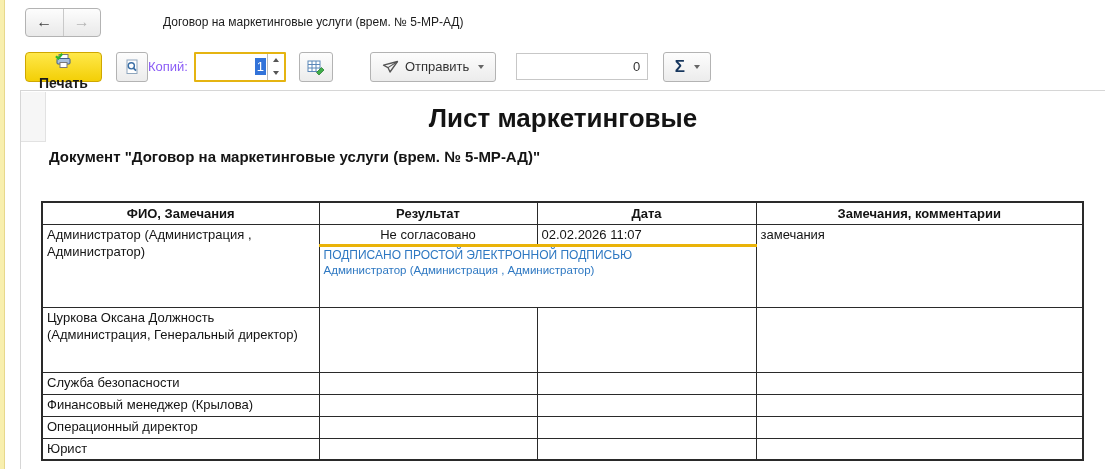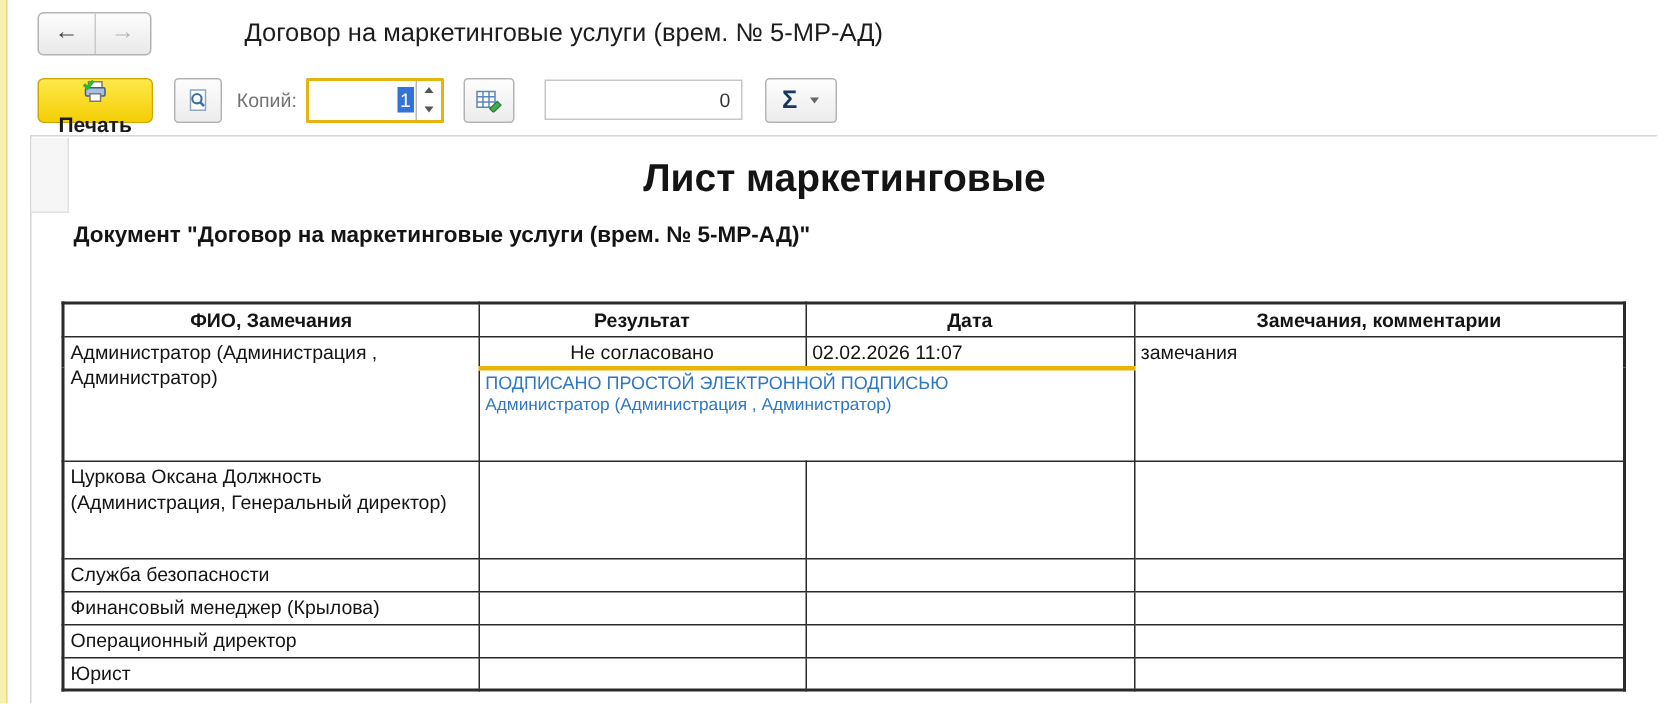--- a/index.html
+++ b/index.html
@@ -16,34 +16,34 @@
   
   .titlebar { position:absolute; left:6px; top:0; right:0; height:44px; display:flex; align-items:center; }
   .nav-group {
     margin-left:19px; width:76px; height:29px; display:flex;
     border:1px solid #b3b3b3; border-radius:4px;
     background:linear-gradient(#fdfdfd,#e9e9e9); overflow:hidden;
   }
   .nav-btn { flex:1; display:flex; align-items:center; justify-content:center; font-size:16px; cursor:pointer; }
   .nav-btn.back { color:#3f3f3f; border-right:1px solid #c9c9c9; font-weight:bold; }
   .nav-btn.fwd  { color:#b6b6b6; font-weight:bold; }
-  .win-title { margin-left:62px; font-size:17px; color:#1c1c1c; white-space:nowrap; }
+  .win-title { margin-left:62px; font-size:12px; color:#1c1c1c; white-space:nowrap; }
   
   .toolbar { position:absolute; left:6px; top:44px; right:0; height:45px; display:flex; align-items:center; font-size:13px; }
   .btn {
     height:30px; display:inline-flex; align-items:center; gap:6px;
     border:1px solid #b3b3b3; border-radius:3px;
     background:linear-gradient(#fdfdfd,#ececec); color:#333; cursor:pointer; padding:0 8px;
   }
   .btn-print {
     margin-left:19px; padding:0 13px; font-weight:bold; font-size:14px; color:#1a1a1a;
     background:linear-gradient(#ffe84a,#f3cf06); border:1px solid #cfa700; border-radius:4px;flex-direction:column;
   }
   .btn-preview { margin-left:14px; width:32px; justify-content:center; padding:0; }
-  .copies-label { margin-left:10px; color:#737373; }
+  .copies-label { color:#8b5cf6; }
   .spinner {
     margin-left:6px; width:92px; height:30px; display:flex; align-items:stretch;
     border:2px solid #e5b411; background:#fff; border-radius:1px;
   }
   .spinner-value { flex:1; display:flex; align-items:center; justify-content:flex-end; padding-right:1px; font-size:13px; }
   .spinner-value .sel { background:#3273d9; color:#fff; padding:1px 2px; }
   .spin-col { width:17px; border-left:1px solid #b9b9b9; display:flex; flex-direction:column; }
   .spin-btn { flex:1; display:flex; align-items:center; justify-content:center; cursor:pointer; }
   .tri-up   { width:0; height:0; border-left:3.5px solid transparent; border-right:3.5px solid transparent; border-bottom:4.5px solid #555; }
   .tri-down { width:0; height:0; border-left:3.5px solid transparent; border-right:3.5px solid transparent; border-top:4.5px solid #555; }
@@ -149,20 +149,30 @@
         <rect x="1" y="2" width="12" height="10.5" fill="#ffffff" stroke="#5b87b8" stroke-width="1"></rect>
         <line x1="1" y1="5.5" x2="13" y2="5.5" stroke="#5b87b8" stroke-width="1"></line>
         <line x1="1" y1="9" x2="13" y2="9" stroke="#5b87b8" stroke-width="1"></line>
         <line x1="5" y1="2" x2="5" y2="12.5" stroke="#5b87b8" stroke-width="1"></line>
         <line x1="9" y1="2" x2="9" y2="12.5" stroke="#5b87b8" stroke-width="1"></line>
         <path d="M9.5 13.5 L14.5 8.5 L17 11 L12 16 Z" fill="#3fae4a" stroke="#2d7d36" stroke-width="0.8"></path>
       </svg>
     </span>
   </div>
 
+  <div class="btn btn-send">
+    <span class="icon">
+      <svg width="17" height="14" viewBox="0 0 17 14">
+        <path d="M1.5 5.2 L15.5 1.5 L8 12 L6 7.6 Z" fill="none" stroke="#555" stroke-width="1.3" stroke-linejoin="round"></path>
+        <line x1="6" y1="7.6" x2="15.5" y2="1.5" stroke="#555" stroke-width="1.1"></line>
+      </svg>
+    </span>
+    <span>Отправить</span>
+    <span class="caret"></span>
+  </div>
 
   <div class="counter">0</div>
 
   <div class="btn btn-sum">
     <span class="sigma">Σ</span>
     <span class="caret"></span>
   </div>
 </div>
 
 <div class="doc-area">

